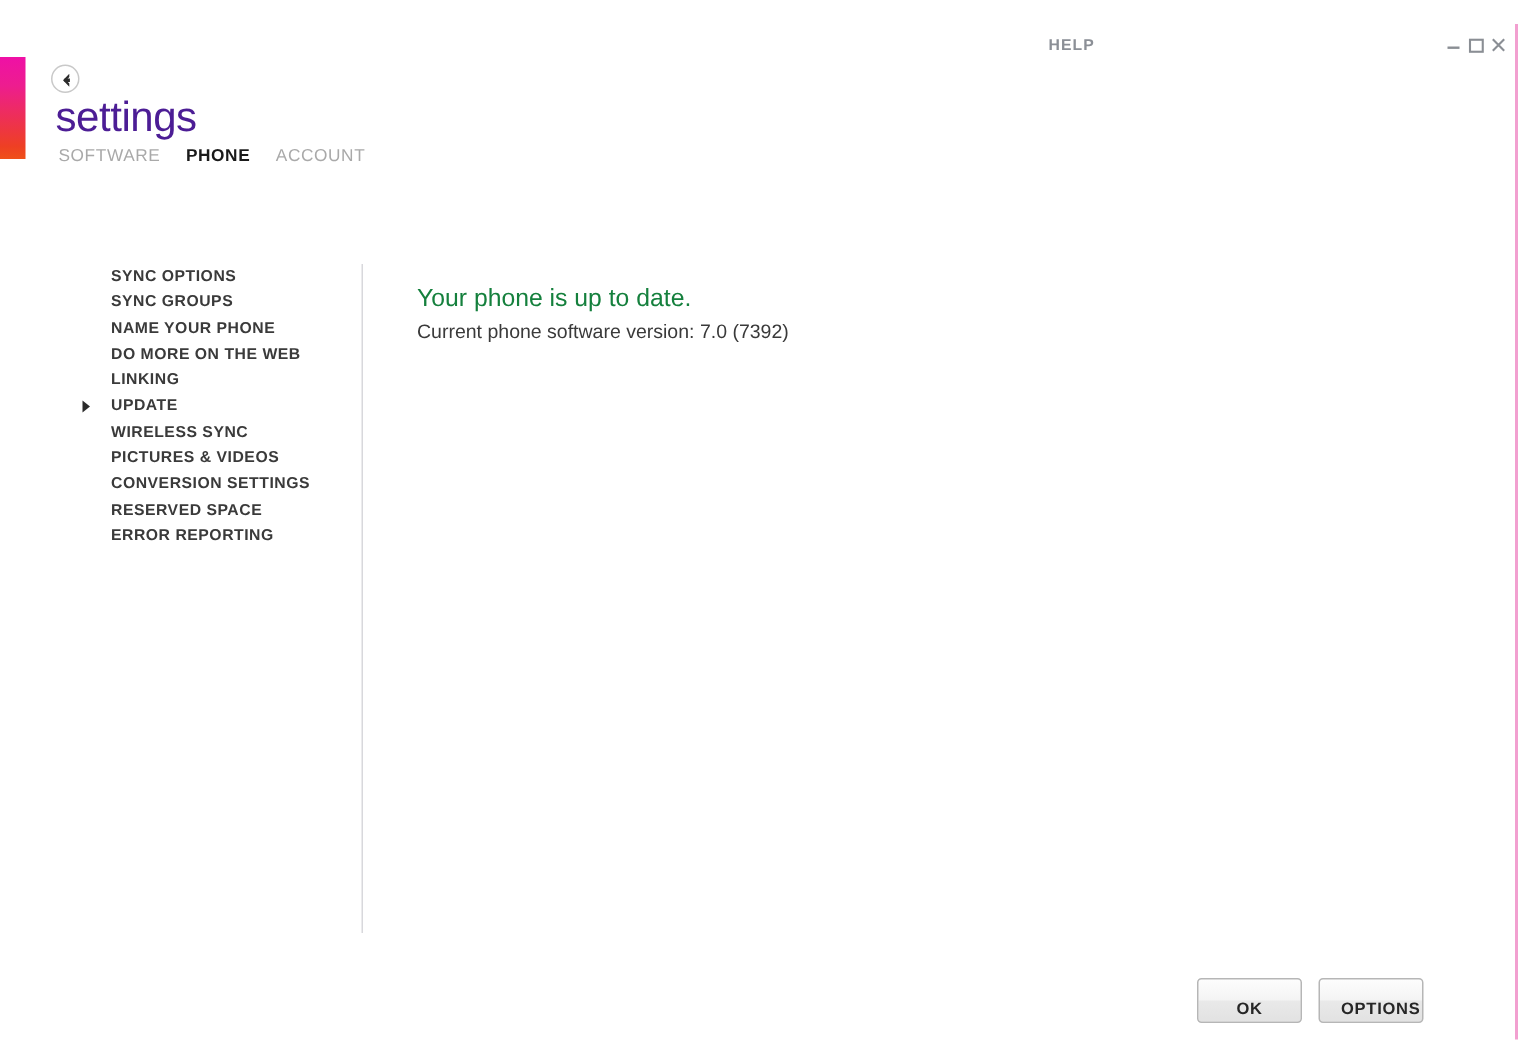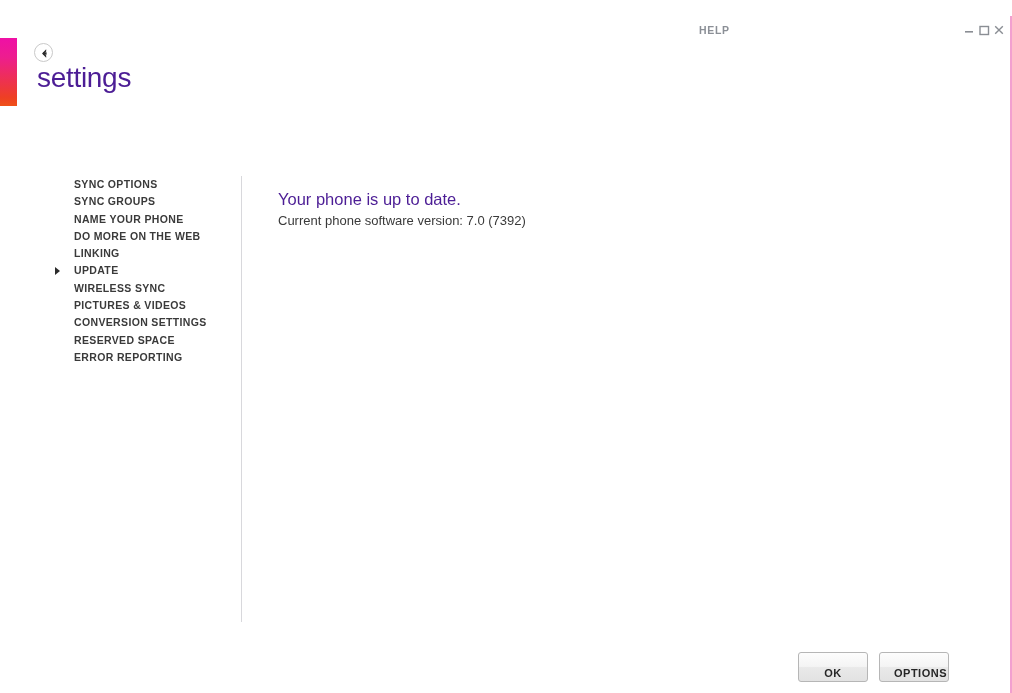--- a/index.html
+++ b/index.html
@@ -200,21 +200,21 @@
 
   
   #content {
     position: absolute;
     left: 278px;
     top: 160px;
     width: 700px;
   }
   #content-heading {
     font-size: 16.5px;
-    color: #4c1d95;
+    color: #15803d;
     line-height: 22px;
     margin: 12px 0 0 0;
     font-weight: normal;
   }
   #content-subtext {
     font-size: 13px;
     color: #3a3a3a;
     line-height: 19px;
     margin: 1px 0 0 0;
   }
@@ -287,20 +287,25 @@
 
   <div id="back-button">
     <svg width="13" height="13" viewBox="0 0 13 13">
       <path d="M8.2 2.2 L4.0 6.5 L8.2 10.8 L8.2 8.6 L6.2 6.5 L8.2 4.4 Z" fill="#2c2c2c"></path>
       <path d="M5.0 5.3 L8.6 5.3 L8.6 7.7 L5.0 7.7 Z" fill="#2c2c2c"></path>
     </svg>
   </div>
 
   <div id="page-title">settings</div>
 
+  <div id="tabstrip">
+    <div class="tab">SOFTWARE</div>
+    <div class="tab active">PHONE</div>
+    <div class="tab">ACCOUNT</div>
+  </div>
 
   <div id="sidebar">
     <div id="nav-list">
       <div class="nav-item">
         
         <span>SYNC OPTIONS</span>
       </div>
       <div class="nav-item">
         
         <span>SYNC GROUPS</span>

